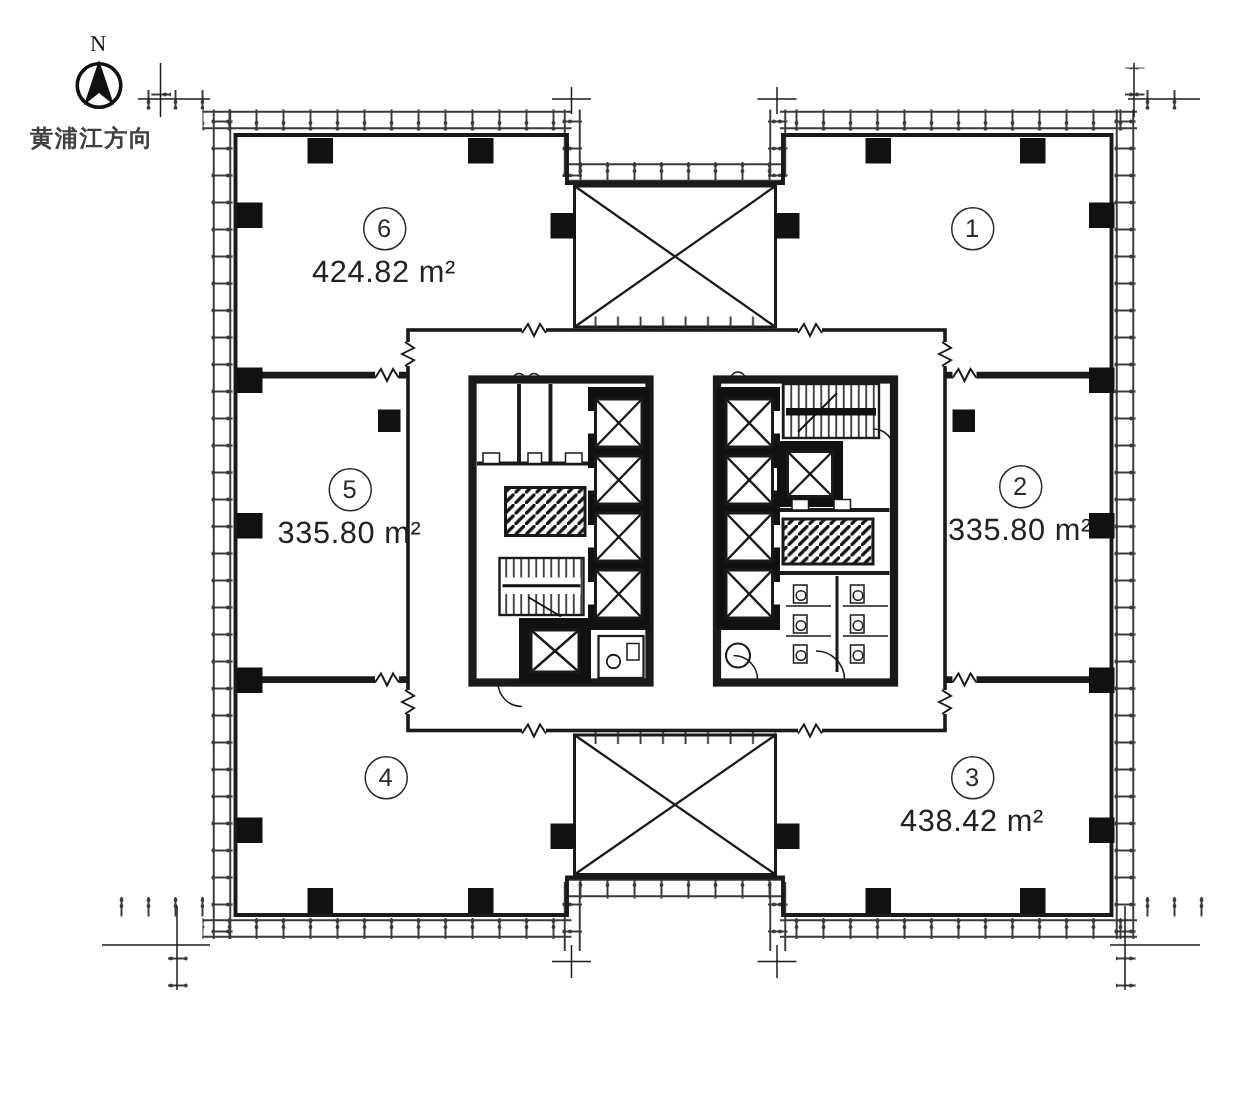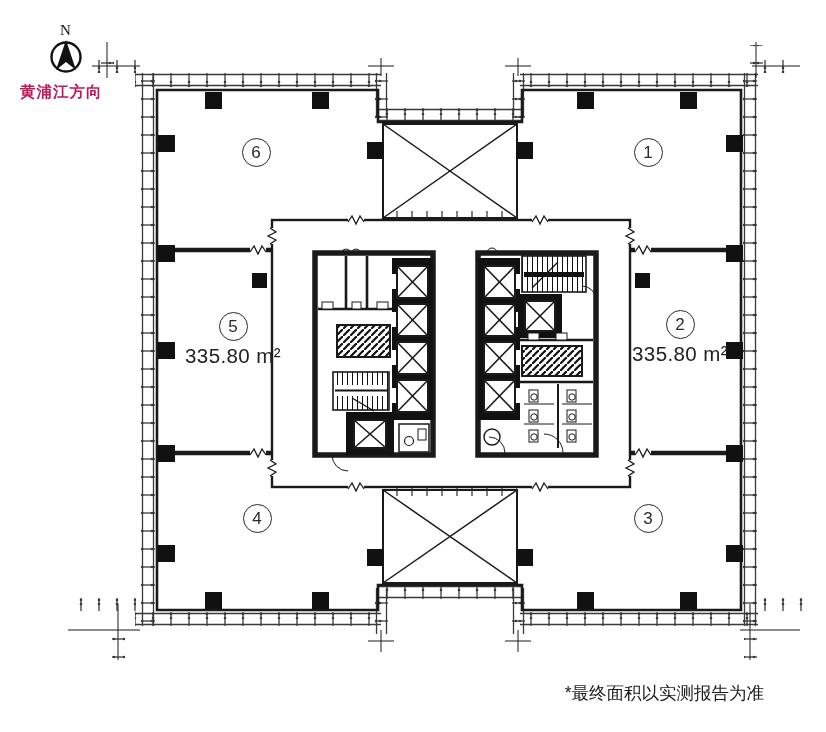--- a/index.html
+++ b/index.html
@@ -6,21 +6,21 @@
   .stage{position:relative;width:826px;height:732px;background:#fff;overflow:hidden;
          font-family:"Liberation Sans","DejaVu Sans",sans-serif;color:#1f1f1f;}
   .stage svg{position:absolute;left:0;top:0;}
   .abs{position:absolute;}
   .unit-label{position:absolute;text-align:center;}
   .circ{display:inline-flex;align-items:center;justify-content:center;
         width:27px;height:27px;border:1.7px solid #2a2a2a;border-radius:50%;
         font-size:17px;line-height:1;color:#2a2a2a;}
   .area{font-size:20.5px;color:#222;margin-top:3px;letter-spacing:.4px;}
   .n-letter{font-family:"Liberation Serif","DejaVu Serif",serif;font-size:15px;color:#111;}
-  .direction{font-size:15.5px;font-weight:bold;color:#be185d;letter-spacing:1px;white-space:nowrap;}
+  .direction{font-size:15.5px;font-weight:bold;color:#404040;letter-spacing:1px;white-space:nowrap;}
   .footnote{font-size:17.5px;color:#1a1a1a;white-space:nowrap;}
 </style>
 </head>
 <body>
 
 <div class="stage">
 
 <svg width="826" height="732" viewBox="0 0 826 732">
   <defs>
     <pattern id="hRungs" width="18" height="14" patternUnits="userSpaceOnUse">
@@ -338,34 +338,35 @@
     <circle cx="66" cy="57" r="14.5" fill="none" stroke="#111" stroke-width="2.4"></circle>
     <path d="M66,40 L76,70 L66,62 L56,70 Z" fill="#111"></path>
   </g>
 </svg>
 
 <div class="abs n-letter" style="left:60px;top:22px;">N</div>
 <div class="abs direction" style="left:20px;top:82px;">黄浦江方向</div>
 
 <div class="unit-label" style="left:166px;top:138px;width:180px;">
   <span class="circ">6</span>
+  <div class="area">424.82 m²</div>
 </div>
 <div class="unit-label" style="left:558px;top:138px;width:180px;">
   <span class="circ">1</span>
 </div>
 <div class="unit-label" style="left:143px;top:312px;width:180px;">
   <span class="circ">5</span>
   <div class="area">335.80 m²</div>
 </div>
 <div class="unit-label" style="left:590px;top:310px;width:180px;">
   <span class="circ">2</span>
   <div class="area">335.80 m²</div>
 </div>
 <div class="unit-label" style="left:167px;top:504px;width:180px;">
   <span class="circ">4</span>
 </div>
 <div class="unit-label" style="left:558px;top:504px;width:180px;">
   <span class="circ">3</span>
-</div>
-
-<div class="abs footnote" style="right:62px;top:681px;">*最终面积以实测报告为准</div>
+  <div class="area">438.42 m²</div>
+</div>
+
 
 </div>
 
 </body></html>

